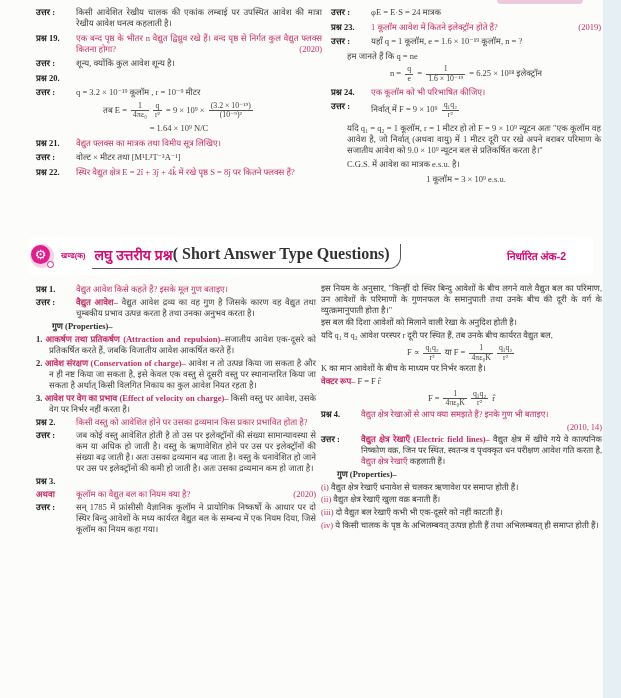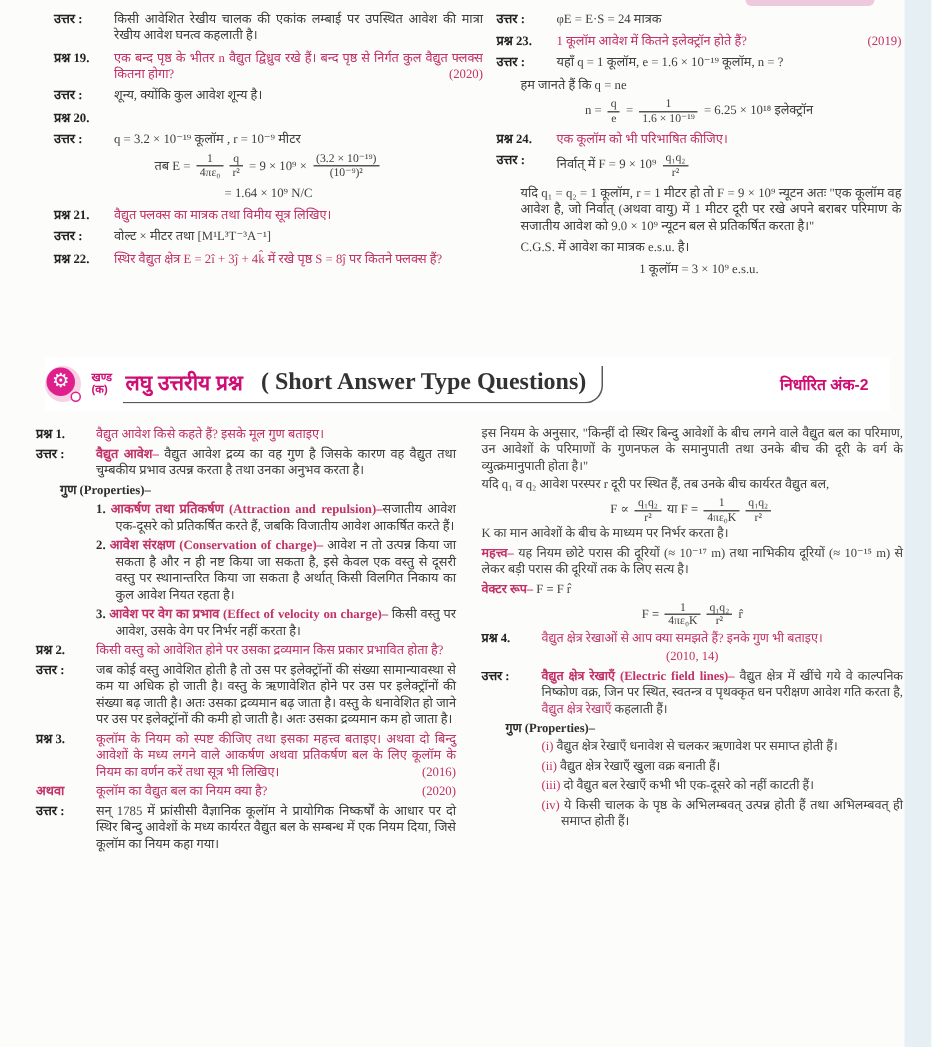--- a/index.html
+++ b/index.html
@@ -3,50 +3,50 @@
 <meta charset="utf-8">
 <style>
   *{margin:0;padding:0;box-sizing:border-box}
   html,body{width:621px;height:698px;overflow:hidden}
   body{position:relative;background:#fcfcfa;font-family:"Liberation Serif","DejaVu Serif",serif;color:#3d3d3d}
   .edge-strip{position:absolute;top:0;right:0;width:18px;height:698px;background:#e6eff4}
   .top-sliver{position:absolute;top:0;left:497px;width:86px;height:4px;background:#ecc9dc;border-radius:0 0 4px 4px}
   .region{position:absolute;font-size:8.5px;line-height:11px}
   #top-left{left:36px;top:7px;width:286px}
   #top-right{left:331px;top:7px;width:270px}
-  #bottom-left{left:24px;top:284px;width:280px}
+  #bottom-left{left:36px;top:284px;width:280px}
   #bottom-right{left:321px;top:284px;width:281px;font-size:8.4px;line-height:10.8px}
   .block{display:flex;margin-bottom:2px;position:relative}
   #top-left .block,#top-right .block{margin-bottom:3.5px}
   .lbl{flex:none;width:40px;font-weight:bold;color:#222;white-space:nowrap}
   .content{flex:1;position:relative;text-align:justify}
   .content.q{color:#c23168}
   .lbl.q{color:#c23168}
   .pk{color:#c23168}
   .ph{color:#c23168;font-weight:bold}
   .bh{font-weight:bold;color:#2e2e2e}
   .center .content{text-align:center}
-  .right .content{text-align:center}
+  .right .content{text-align:right}
   .ind1{margin-left:16px}
-  .ind2{margin-left:40px}
+  .ind2{}
   .ind2 .content{padding-left:13px;text-indent:-13px}
   .year{position:absolute;right:0;bottom:0;color:#c23168;padding-left:4px;background:transparent}
   .frac{display:inline-block;vertical-align:-0.55em;text-align:center;line-height:1.1;font-size:7.8px;margin:0 2px;text-indent:0}
   .frac .num{display:block;border-bottom:0.8px solid #555;padding:0 2px}
   .frac .den{display:block;padding:0 2px}
   
   #band{position:absolute;left:30px;top:238px;width:563px;height:36px;display:flex;align-items:center;gap:7px;background:#fff}
   .gear-wrap{position:relative;flex:none;width:24px;height:24px;background:#f6d2e4;border-radius:50%}
   .gear-core{position:absolute;left:1px;top:1px;width:19px;height:19px;background:#df1f8c;border-radius:50%;color:#fff;font-size:13px;line-height:19px;text-align:center;font-family:"DejaVu Sans",sans-serif}
   .gear-dot{position:absolute;right:0;bottom:0;width:7px;height:7px;border:1.6px solid #df1f8c;background:#fff;border-radius:50%}
-  .khand{display:flex;flex-direction:column;color:#cf0e74;font-weight:bold;font-size:7.5px;line-height:8.5px;font-family:"Liberation Sans",sans-serif}
-  .title-group{display:flex;align-items:flex-end;gap:12px;border-bottom:1.6px solid #5a5a5a;border-right:1.6px solid #5a5a5a;border-bottom-right-radius:12px;padding:1px 10px 4px 2px}
+  .khand{display:flex;flex-direction:row;align-items:center;color:#cf0e74;font-weight:bold;font-size:7.5px;line-height:8.5px;font-family:"Liberation Sans",sans-serif}
+  .title-group{display:flex;align-items:center;gap:0;border-bottom:1.6px solid #5a5a5a;border-right:1.6px solid #5a5a5a;border-bottom-right-radius:12px;padding:1px 10px 4px 2px}
   .title-hi{color:#cf0e74;font-weight:bold;font-size:14px;font-family:"Liberation Sans","DejaVu Sans",sans-serif}
   .title-en{color:#333;font-weight:bold;font-size:16px;font-family:"Liberation Serif",serif}
-  .marks{margin-left:auto;margin-right:14px;color:#cf0e74;font-weight:bold;font-size:10.5px;font-family:"Liberation Sans",sans-serif}
+  .marks{margin-left:auto;margin-right:27px;color:#cf0e74;font-weight:bold;font-size:10.5px;font-family:"Liberation Sans",sans-serif}
 </style>
 </head>
 <body>
 
 <div class="edge-strip"></div>
 <div class="top-sliver"></div>
 
 <div id="top-left" class="region">
     <div class="block">
       <span class="lbl">उत्तर :</span>
@@ -164,46 +164,45 @@
     <div class="block">
       <span class="lbl">प्रश्न 2.</span>
       <div class="content q">किसी वस्तु को आवेशित होने पर उसका द्रव्यमान किस प्रकार प्रभावित होता है?</div>
     </div>
     <div class="block">
       <span class="lbl">उत्तर :</span>
       <div class="content">जब कोई वस्तु आवेशित होती है तो उस पर इलेक्ट्रॉनों की संख्या सामान्यावस्था से कम या अधिक हो जाती है। वस्तु के ऋणावेशित होने पर उस पर इलेक्ट्रॉनों की संख्या बढ़ जाती है। अतः उसका द्रव्यमान बढ़ जाता है। वस्तु के धनावेशित हो जाने पर उस पर इलेक्ट्रॉनों की कमी हो जाती है। अतः उसका द्रव्यमान कम हो जाता है।</div>
     </div>
     <div class="block">
       <span class="lbl">प्रश्न 3.</span>
-      <div class="content q">कूलॉम के नियम को स्पष्ट कीजिए तथा इसका महत्त्व बताइए। अथवा दो बिन्दु आवेशों के मध्य लगने वाले आकर्षण अथवा प्रतिकर्षण बल के लिए कूलॉम के नियम का वर्णन करें तथा सूत्र भी लिखिए।<span class="year">(2016)</span></div>
     </div>
     <div class="block">
       <span class="lbl q">अथवा</span>
       <div class="content q">कूलॉम का वैद्युत बल का नियम क्या है?<span class="year">(2020)</span></div>
     </div>
     <div class="block">
       <span class="lbl">उत्तर :</span>
       <div class="content">सन् 1785 में फ्रांसीसी वैज्ञानिक कूलॉम ने प्रायोगिक निष्कर्षों के आधार पर दो स्थिर बिन्दु आवेशों के मध्य कार्यरत वैद्युत बल के सम्बन्ध में एक नियम दिया, जिसे कूलॉम का नियम कहा गया।</div>
     </div>
   </div>
 <div id="bottom-right" class="region">
     <div class="block">
       <div class="content">इस नियम के अनुसार, "किन्हीं दो स्थिर बिन्दु आवेशों के बीच लगने वाले वैद्युत बल का परिमाण, उन आवेशों के परिमाणों के गुणनफल के समानुपाती तथा उनके बीच की दूरी के वर्ग के व्युत्क्रमानुपाती होता है।"</div>
     </div>
     <div class="block">
+      <div class="content">इस बल की दिशा आवेशों को मिलाने वाली रेखा के अनुदिश होती है।</div>
+    </div>
+    <div class="block">
       <div class="content">यदि q₁ व q₂ आवेश परस्पर r दूरी पर स्थित हैं, तब उनके बीच कार्यरत वैद्युत बल,</div>
     </div>
     <div class="block center">
       <div class="content">F ∝ <span class="frac"><span class="num">q₁q₂</span><span class="den">r²</span></span>  या  F = <span class="frac"><span class="num">1</span><span class="den">4πε₀K</span></span><span class="frac"><span class="num">q₁q₂</span><span class="den">r²</span></span></div>
     </div>
     <div class="block">
       <div class="content">K का मान आवेशों के बीच के माध्यम पर निर्भर करता है।</div>
-    </div>
-    <div class="block">
-      <div class="content"><span class="ph">महत्त्व–</span> यह नियम छोटे परास की दूरियों (≈ 10⁻¹⁷ m) तथा नाभिकीय दूरियों (≈ 10⁻¹⁵ m) से लेकर बड़ी परास की दूरियों तक के लिए सत्य है।</div>
     </div>
     <div class="block">
       <div class="content"><span class="ph">वेक्टर रूप–</span>    F = F r̂</div>
     </div>
     <div class="block center">
       <div class="content">F = <span class="frac"><span class="num">1</span><span class="den">4πε₀K</span></span><span class="frac"><span class="num">q₁q₂</span><span class="den">r²</span></span> r̂</div>
     </div>
     <div class="block">
       <span class="lbl">प्रश्न 4.</span>
       <div class="content q">वैद्युत क्षेत्र रेखाओं से आप क्या समझते हैं? इनके गुण भी बताइए।</div>

